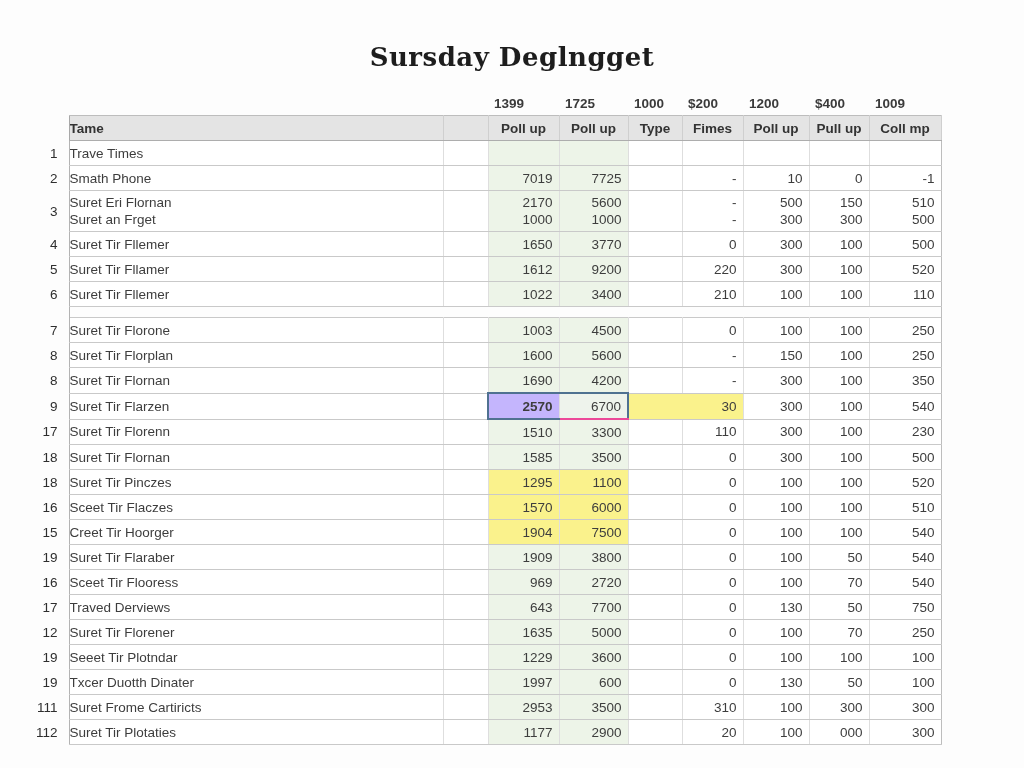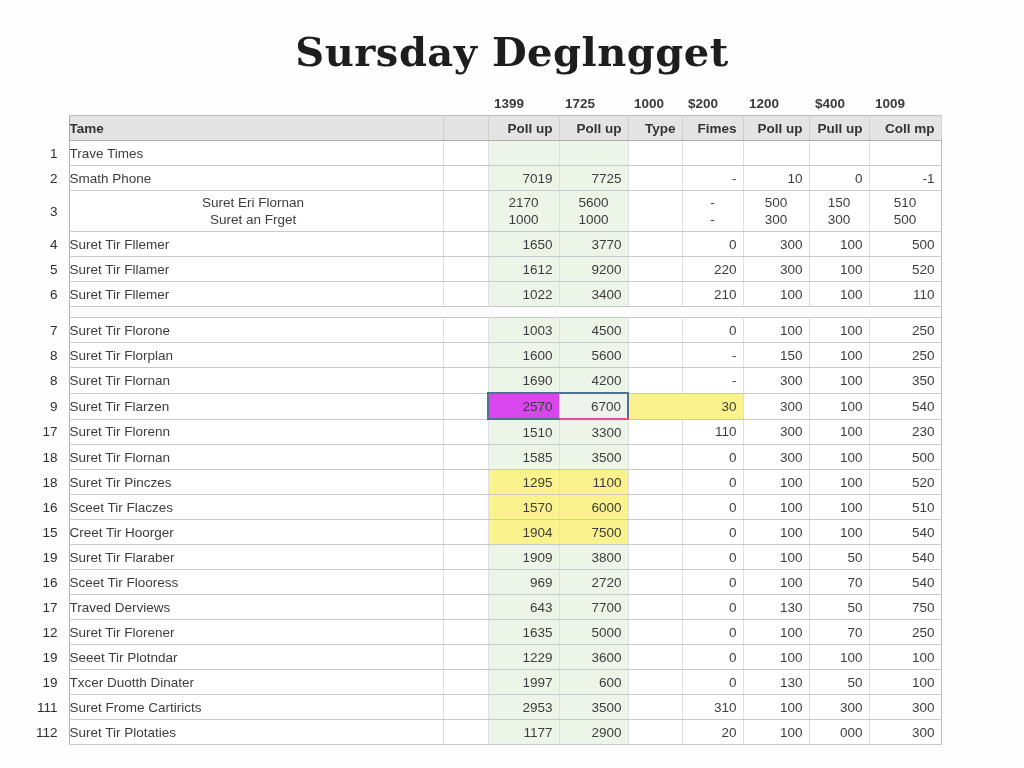--- a/index.html
+++ b/index.html
@@ -1,58 +1,58 @@
 <!DOCTYPE html>
 <html><head>
 <meta charset="utf-8">
 <style>
   html,body{margin:0;padding:0;background:#ffffff;}
   .page{
     position:relative;width:1024px;height:768px;background:#fdfdfd;overflow:hidden;
     font-family:"Liberation Sans", sans-serif;
   }
   .title{
-    margin:0;padding-top:28px;text-align:center;
-    font-family:"DejaVu Serif", serif;font-weight:700;font-size:40px;color:#1d1d1d;
+    margin:0;padding-top:42px;text-align:center;
+    font-family:"DejaVu Serif", serif;font-weight:700;font-size:26px;color:#1d1d1d;
     letter-spacing:0.5px;
   }
   table.sheet{
     position:absolute;left:30px;top:92px;border-collapse:collapse;table-layout:fixed;
     font-size:13.5px;color:#3d3d3d;
   }
   td{height:24px;padding:0 6px;vertical-align:middle;overflow:hidden;white-space:nowrap;}
   
   td.rownum{border:none;background:#fdfdfd;text-align:right;padding-right:11px;color:#2e2e2e;}
   
   td.cell{
     border-top:1px solid #c9c9c9;border-bottom:1px solid #c9c9c9;
     border-left:1px solid #dedede;border-right:1px solid #dedede;
     text-align:right;background:#ffffff;
   }
   td.namecell{text-align:left;padding-left:0;border-left:1px solid #b3b3b3;}
   td.lastcol{border-right:1px solid #bdbdbd;margin-top:26px;}
   td.green{background:#edf4e8;}
   td.yellow{background:#faf28c;}
   
-  td.selL{border-top:2px solid #4f7191;border-bottom:2px solid #4f7191;border-left:2px solid #4f7191;background:#d946ef;}
+  td.selL{border-top:2px solid #4f7191;border-bottom:2px solid #4f7191;border-left:2px solid #4f7191;background:#c4b5fd;font-weight:bold;}
   td.selR{border-top:2px solid #4f7191;border-bottom:2px solid #ec4899;border-right:2px solid #4f7191;background:#eef3ec;}
   
   tr.topnum td{border:none;background:#fdfdfd;font-weight:bold;color:#3a3a3a;text-align:left;height:23px;}
   tr.hdr td.cell{
-    background:#e4e4e4;font-weight:bold;color:#333333;text-align:right;
+    background:#e4e4e4;font-weight:bold;color:#333333;text-align:center;
     border-top:1px solid #bdbdbd;border-bottom:1px solid #adadad;
     border-left:1px solid #cfcfcf;border-right:1px solid #cfcfcf;
   }
   tr.hdr td.namecell{text-align:left;border-left:1px solid #a8a8a8;}
   
   tr.spacer td{height:10px;border:none;background:#fdfdfd;}
   tr.spacer td.namecell{border-left:1px solid #b3b3b3;}
   tr.spacer td.lastcol{border-right:1px solid #bdbdbd;}
   
-  td.multi{padding-top:3px;padding-bottom:3px;text-align:center;}
+  td.multi{padding-top:3px;padding-bottom:3px;}
   td.multi .line{line-height:17px;height:17px;}
 </style>
 </head>
 <body>
 
 <div class="page">
   <h1 class="title">Sursday Deglngget</h1>
 
   <table class="sheet">
     <colgroup>

